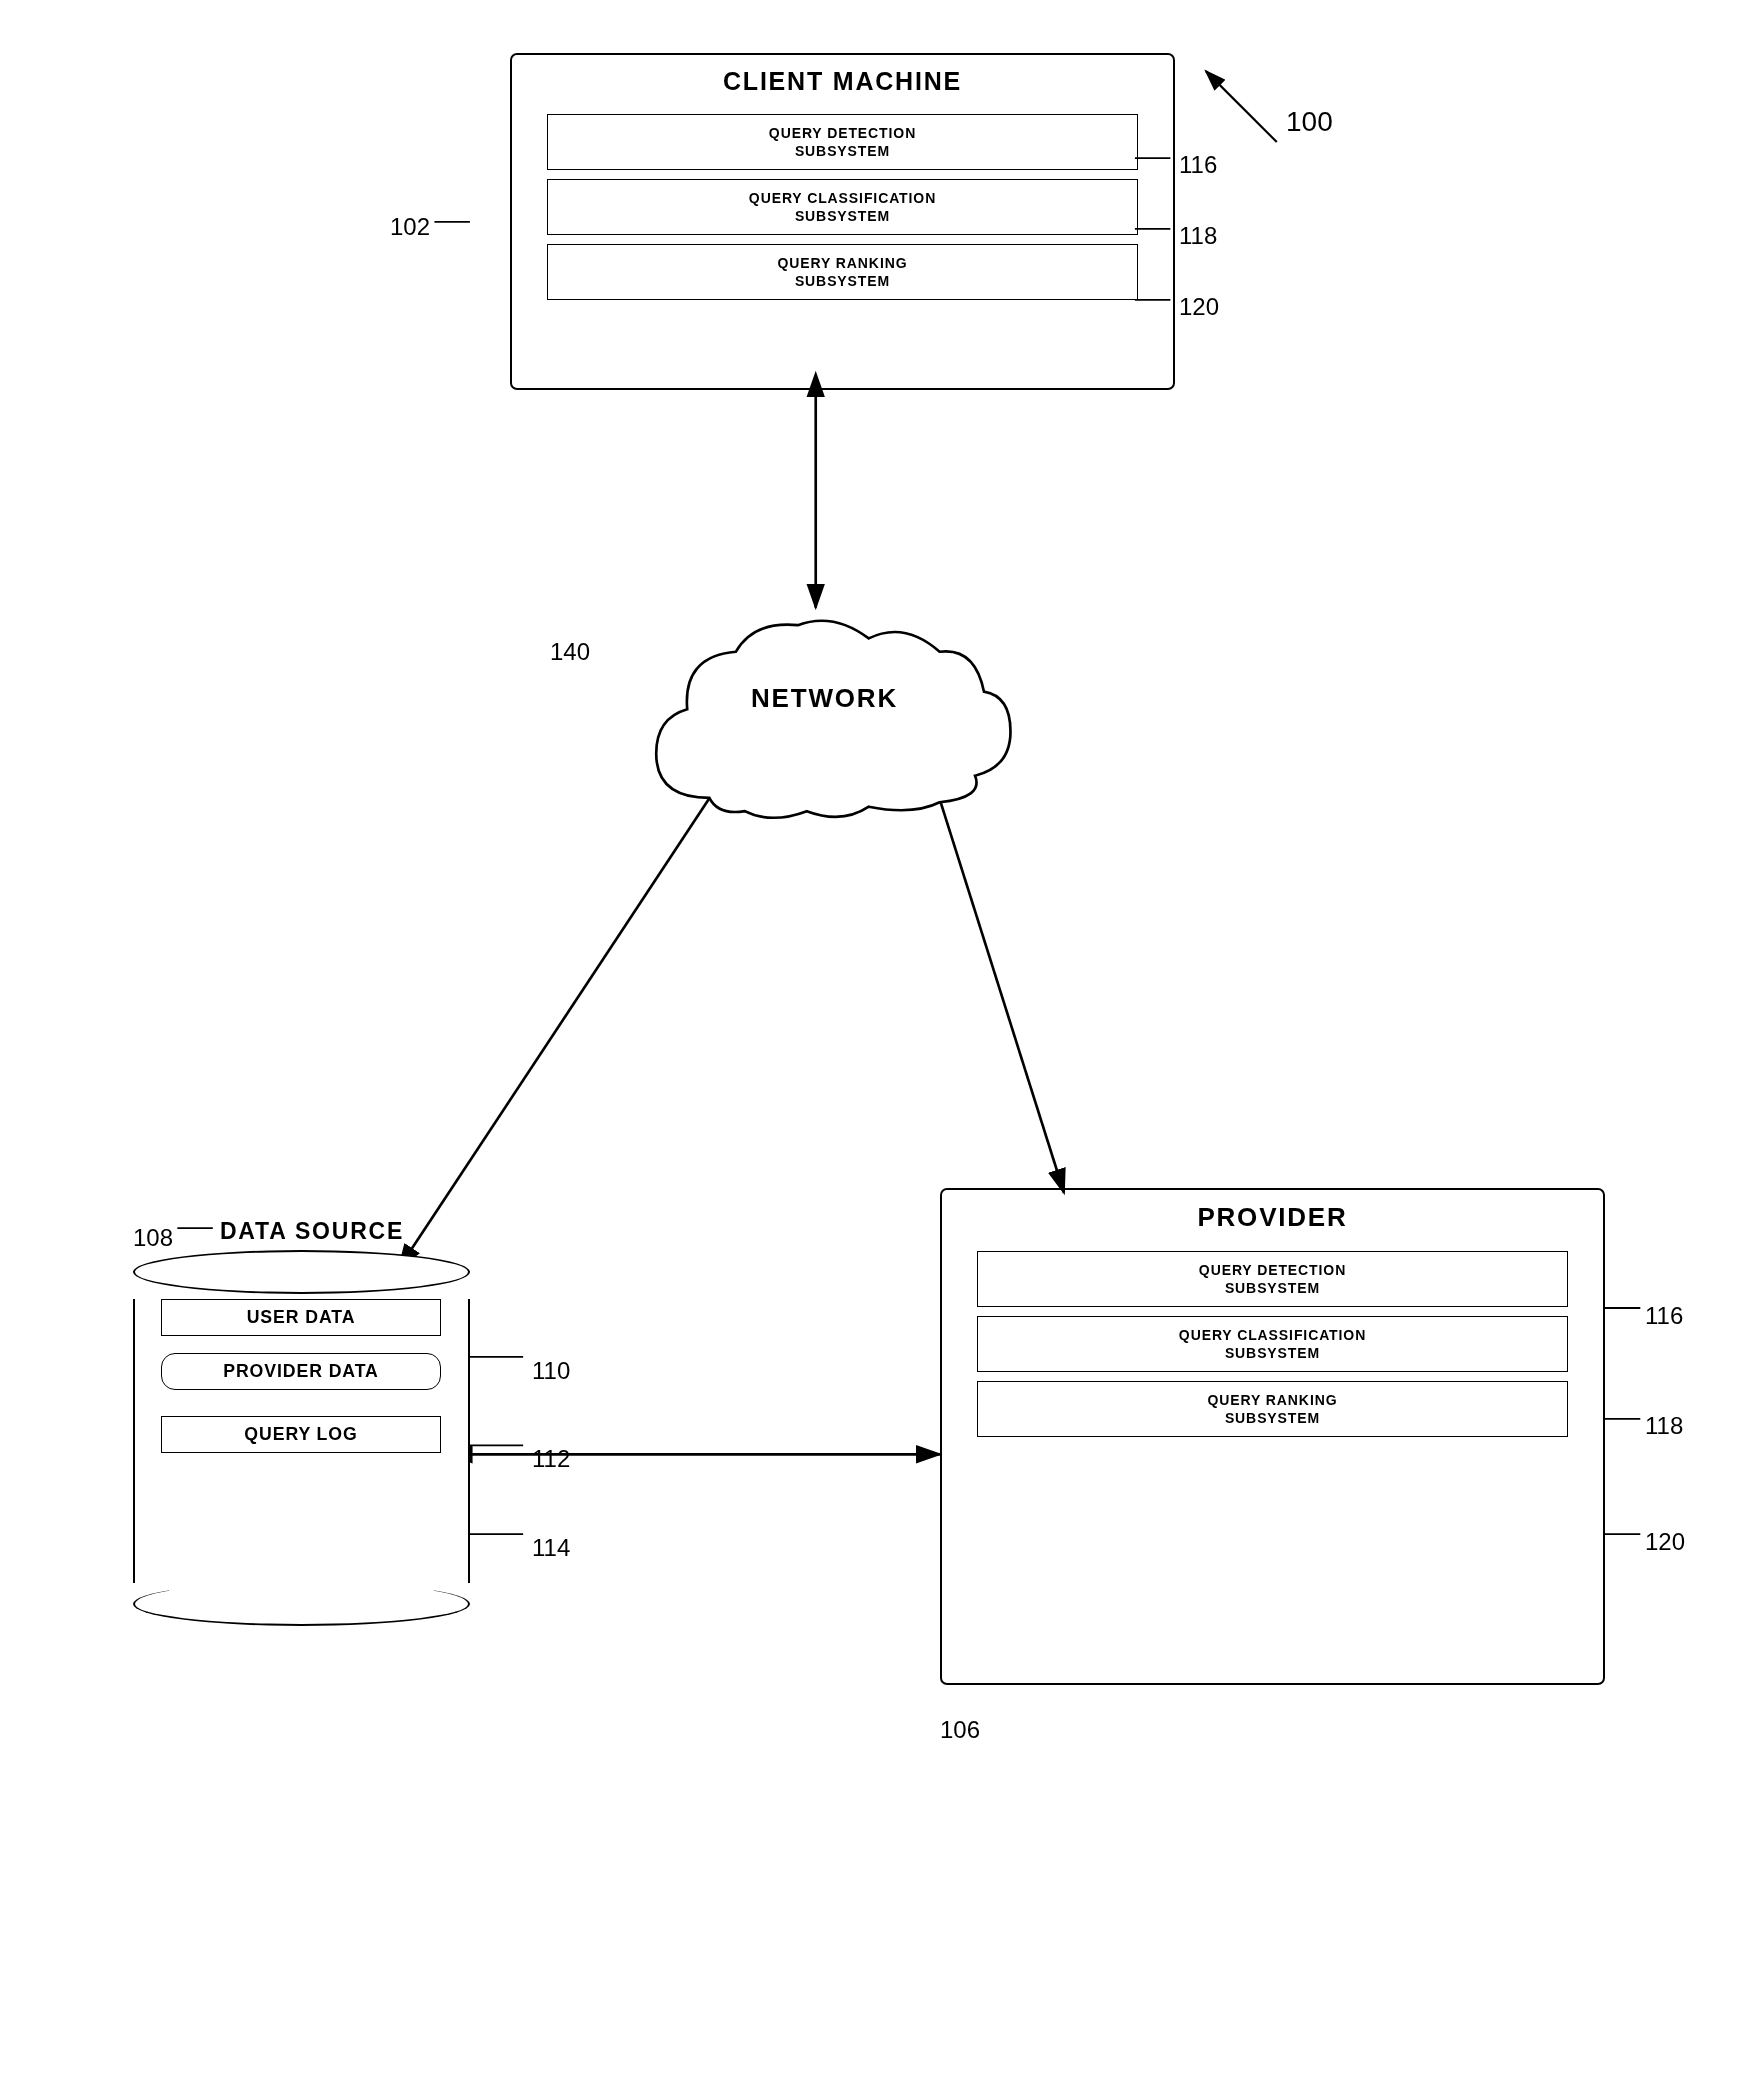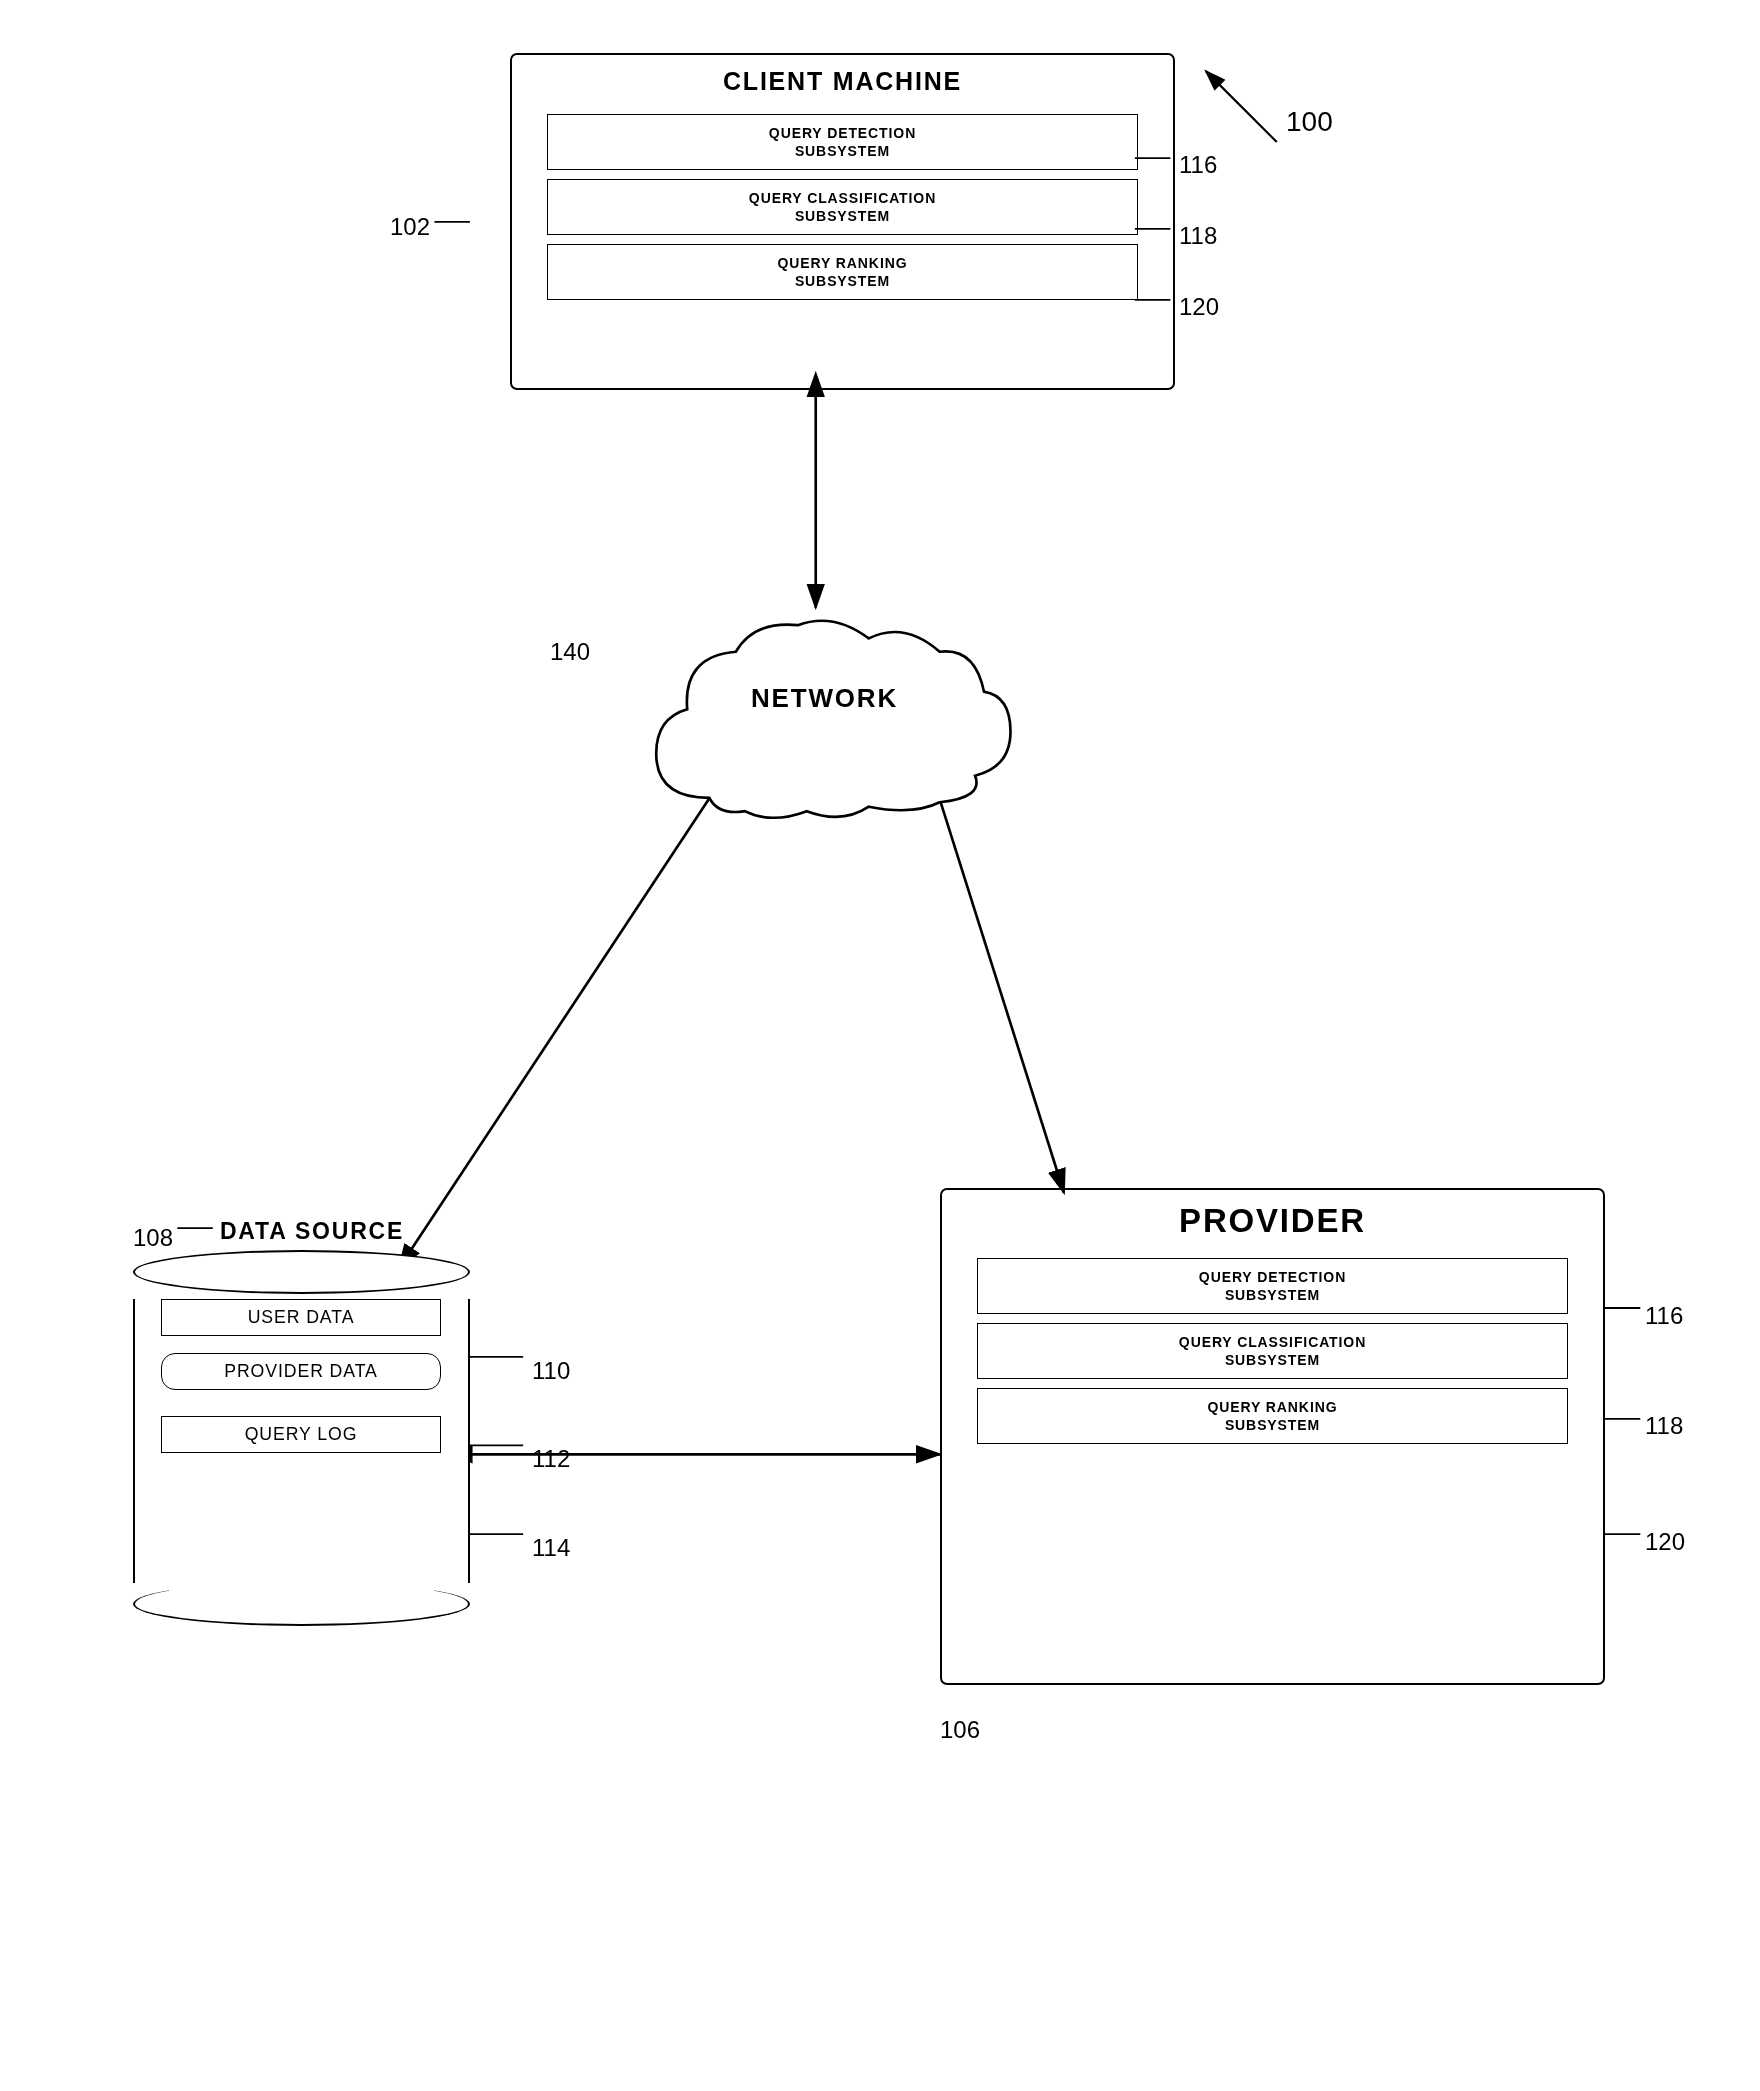--- a/index.html
+++ b/index.html
@@ -55,21 +55,21 @@
       top: 1188px;
       left: 940px;
       width: 665px;
       height: 497px;
       border: 2.7px solid #000;
       border-radius: 7px;
     }
 
     .provider-title {
       text-align: center;
-      font-size: 33px;
+      font-size: 26px;
       font-weight: bold;
       letter-spacing: 1.8px;
       padding: 12.4px 0 8.9px 0;
     }
 
     
     .data-source-container {
       position: absolute;
       top: 1215px;
       left: 115px;
@@ -127,21 +127,21 @@
       width: 100%;
       text-align: center;
     }
 
     .data-subsystem-box {
       border: 1.8px solid #000;
       margin: 7px 26.6px;
       padding: 7px 8.9px;
       text-align: center;
       font-size: 17.7px;
-      font-weight: normal;
+      font-weight: bold;
       letter-spacing: 0.9px;
       background: #fff;
     }
 
     
     .network-container {
       position: absolute;
       top: 603px;
       left: 603px;
       width: 443px;

